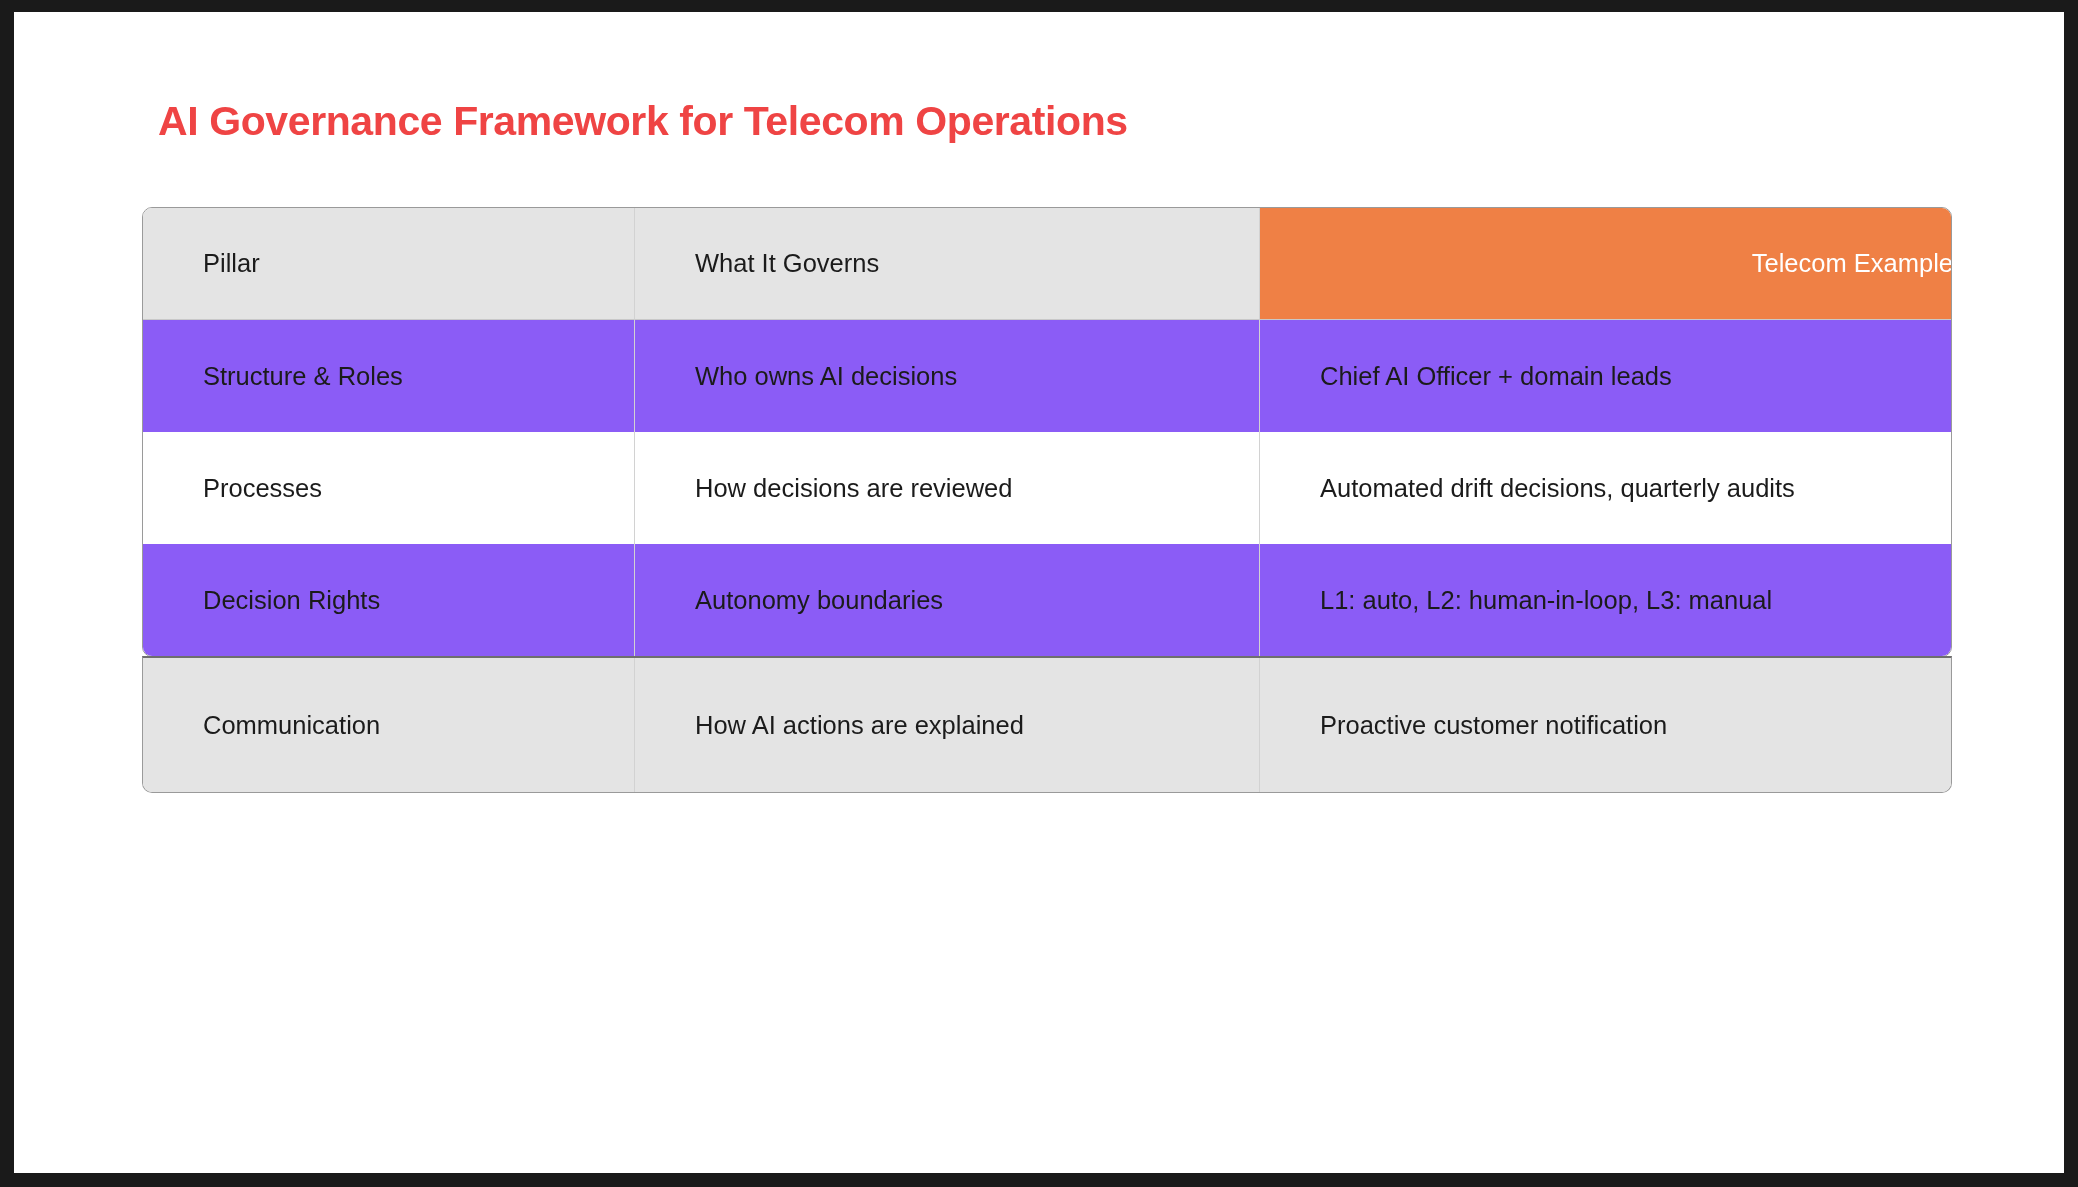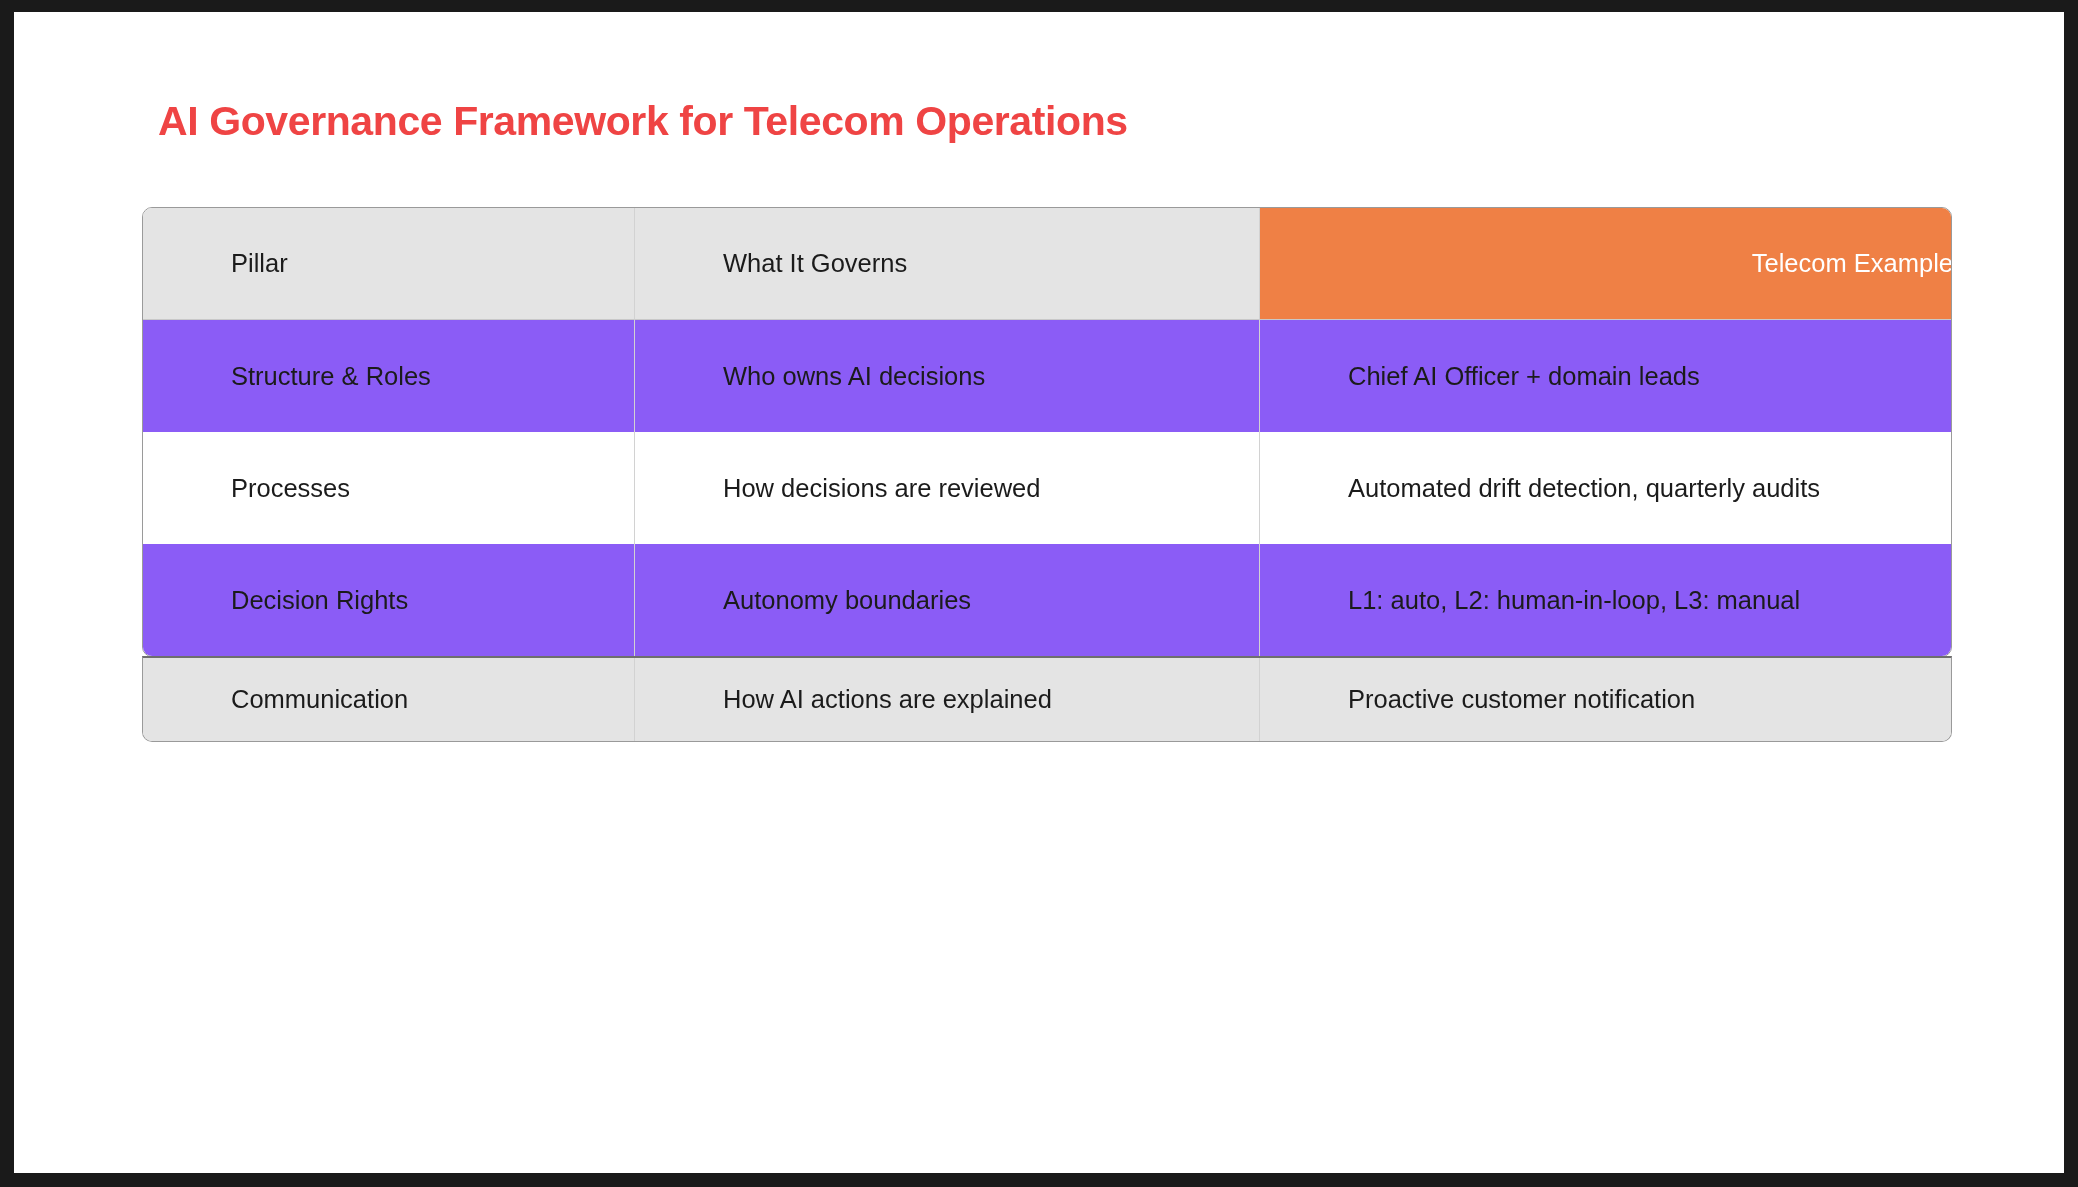--- a/index.html
+++ b/index.html
@@ -60,21 +60,21 @@
   
   #main-table {
     border: 1px solid #9a9a9a;
     border-radius: 10px;
     overflow: hidden;
     background: #ffffff;
   }
 
   .tbl th, .tbl td {
     height: 112px;
-    padding: 0 0 0 88px;
+    padding: 0 0 0 60px;
     text-align: left;
     vertical-align: middle;
     font-weight: normal;
     color: #1b1b1b;
     font-size: 25.5px;
     border-right: 1px solid #d2d2d2;
     white-space: nowrap;
     overflow: hidden;
   }
 
@@ -100,21 +100,21 @@
   tbody tr.plain  td { background: #ffffff; }
 
   
   #tail-table {
     margin-top: -1px;
     border: 1px solid #9a9a9a;
     border-top: 2px solid #6e6e6e;
     border-radius: 0 0 10px 10px;
     overflow: hidden;
   }
-  #tail-table td { background: #e4e4e4; height: 83px; }
+  #tail-table td { background: #e4e4e4; height: 134px; }
 </style>
 </head>
 <body>
 
 <div id="frame">
   <div id="card">
 
     <div id="page-title">AI Governance Framework for Telecom Operations</div>
 
     <div id="table-wrap">
@@ -135,21 +135,21 @@
           </thead>
           <tbody>
             <tr class="shaded">
               <td>Structure &amp; Roles</td>
               <td>Who owns AI decisions</td>
               <td>Chief AI Officer + domain leads</td>
             </tr>
             <tr class="plain">
               <td>Processes</td>
               <td>How decisions are reviewed</td>
-              <td>Automated drift detection, quarterly audits</td>
+              <td>Automated drift decisions, quarterly audits</td>
             </tr>
             <tr class="shaded">
               <td>Decision Rights</td>
               <td>Autonomy boundaries</td>
               <td>L1: auto, L2: human-in-loop, L3: manual</td>
             </tr>
           </tbody>
         </table>
       </div>
 

